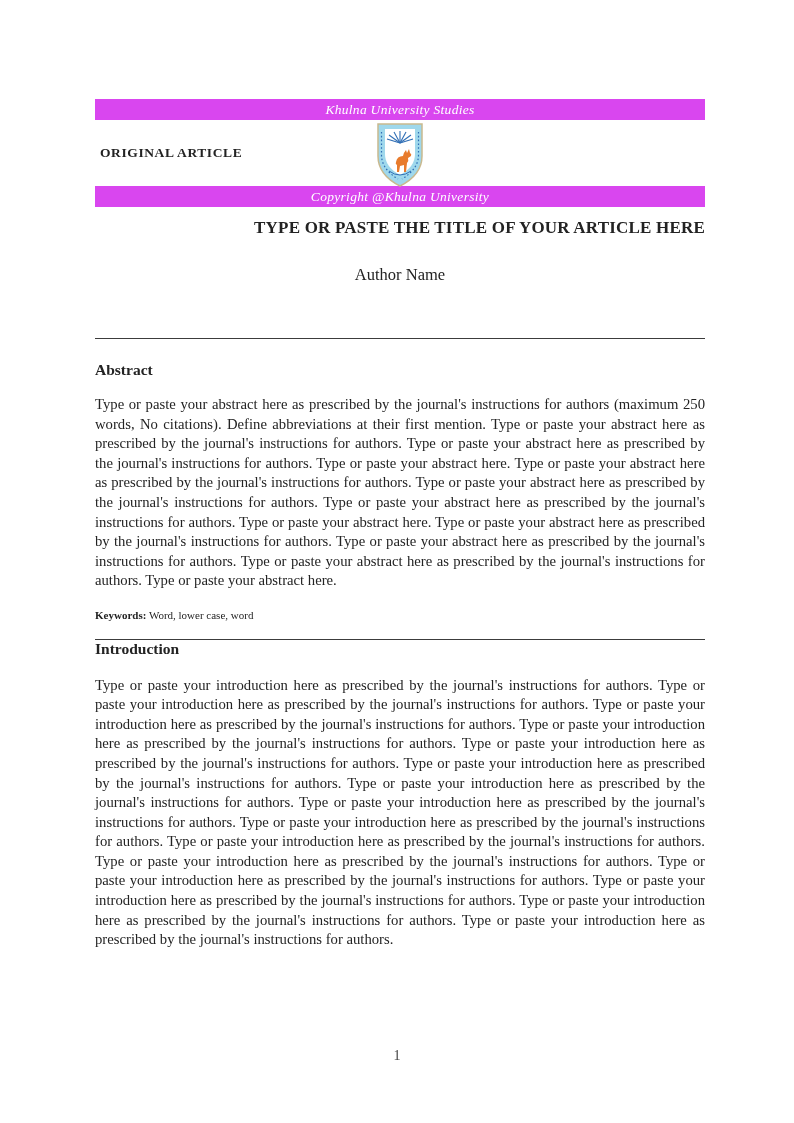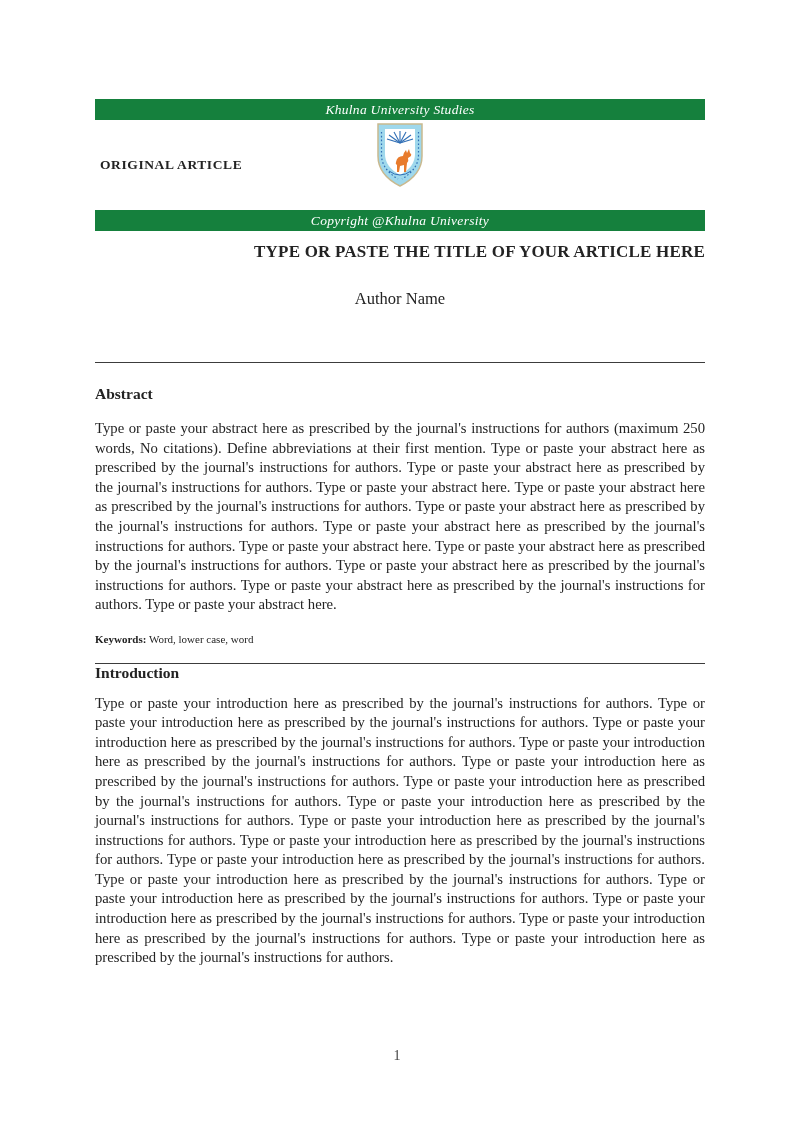--- a/index.html
+++ b/index.html
@@ -8,42 +8,42 @@
     width:794px;height:1123px;
     background:#ffffff;
     font-family:"Liberation Serif","DejaVu Serif",serif;
     color:#232323;
     overflow:hidden;
     margin:0 auto;
   }
   .content{position:absolute;left:95px;top:99px;width:610px;}
   .banner{
     height:21px;line-height:21px;
-    background:#15803d;color:#ffffff;
+    background:#d946ef;color:#ffffff;
     text-align:center;font-style:italic;
     font-size:13.5px;letter-spacing:0.3px;
   }
-  .header-middle{position:relative;height:90px;}
+  .header-middle{position:relative;height:66px;}
   .article-type{
     position:absolute;left:5px;top:50%;transform:translateY(-50%);
     font-weight:bold;font-size:13.5px;letter-spacing:0.6px;
   }
   .logo-wrap{position:absolute;left:50%;top:2px;transform:translateX(-50%);width:50px;height:66px;}
   .article-title{margin:11px 0 0 0;text-align:right;font-weight:bold;font-size:17px;letter-spacing:0.2px;}
   .author-name{margin:27px 0 0 0;text-align:center;font-size:16.5px;}
   .rule{border:none;border-top:1px solid #3c3c3c;height:0;margin:0;}
   .rule-1{margin-top:53px;}
   .rule-2{margin-top:13px;}
   .section-heading{margin:22px 0 0 0;font-weight:bold;font-size:15.5px;}
   .section-heading.intro{margin-top:0;}
   .body-para{
     margin:16px 0 0 0;text-align:justify;
     font-size:14.7px;line-height:19.6px;
   }
-  .body-para.intro{margin-top:12px;}
+  .body-para.intro{margin-top:18px;}
   .keywords-line{margin:15px 0 0 0;font-size:11px;line-height:19.6px;}
   .keywords-label{font-weight:bold;}
   .page-footer{
     position:absolute;left:0;top:1048px;width:794px;
     text-align:center;font-size:14px;color:#3f3f3f;
   }
 </style>
 </head>
 <body>
 

